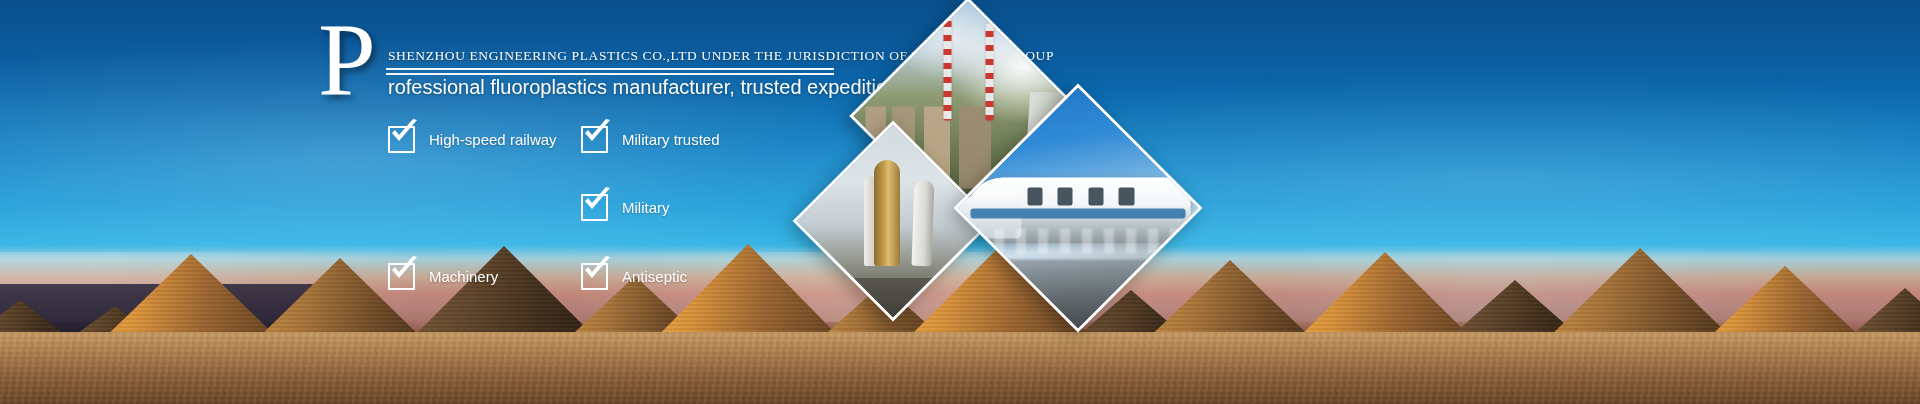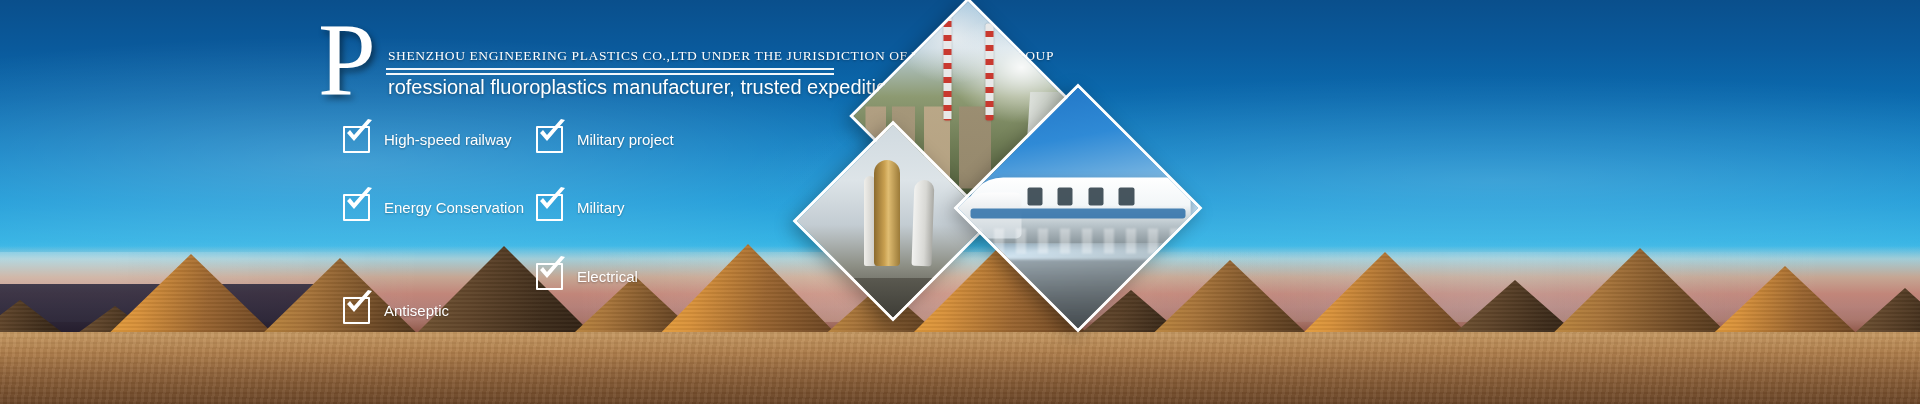--- a/index.html
+++ b/index.html
@@ -119,21 +119,21 @@
     position:absolute;left:388px;top:76px;
     font-size:20px;color:#ffffff;white-space:nowrap;
     text-shadow:0 1px 3px rgba(0,0,0,.35);
   }
 
   
   .features{position:absolute;left:343px;top:122px;width:360px;}
   .fcol{position:absolute;top:0;}
   .fcol.left{left:0;}
   .fcol.right{left:193px;}
-  .frow{display:flex;align-items:center;height:34px;margin-bottom:0px;}
+  .frow{display:flex;align-items:center;height:34px;margin-bottom:0px;margin-left:45px;}
   .fbox{
     position:relative;width:23px;height:23px;
     border:2px solid #ffffff;border-radius:1px;
     flex:0 0 auto;margin-right:14px;
     background:transparent;
   }
   .fcheck{
     position:absolute;left:-1px;top:-9px;
     width:30px;height:28px;
   }
@@ -295,66 +295,58 @@
     <div class="fcol left">
       <div class="frow">
         <div class="fbox">
           <svg class="fcheck" viewBox="0 0 30 28">
             <path d="M3 14 L10 22 L28 1 L24 0 L10 16 L6 11 Z" fill="#ffffff"></path>
           </svg>
         </div>
         <span class="flabel">High-speed railway</span>
       </div>
       <div class="frow-spacer"></div>
-      <div class="frow">
-        <div class="fbox">
-          <svg class="fcheck" viewBox="0 0 30 28">
-            <path d="M3 14 L10 22 L28 1 L24 0 L10 16 L6 11 Z" fill="#ffffff"></path>
-          </svg>
-        </div>
-        <span class="flabel">Energy Conservation</span>
-      </div>
-      <div class="frow-spacer"></div>
+      <div class="frow-spacer"></div>
+      <div class="frow-spacer"></div>
+      <div class="frow">
+        <div class="fbox">
+          <svg class="fcheck" viewBox="0 0 30 28">
+            <path d="M3 14 L10 22 L28 1 L24 0 L10 16 L6 11 Z" fill="#ffffff"></path>
+          </svg>
+        </div>
+        <span class="flabel">Machinery</span>
+      </div>
+    </div>
+
+    <div class="fcol right">
+      <div class="frow">
+        <div class="fbox">
+          <svg class="fcheck" viewBox="0 0 30 28">
+            <path d="M3 14 L10 22 L28 1 L24 0 L10 16 L6 11 Z" fill="#ffffff"></path>
+          </svg>
+        </div>
+        <span class="flabel">Military trusted</span>
+      </div>
+      <div class="frow-spacer"></div>
+      <div class="frow">
+        <div class="fbox">
+          <svg class="fcheck" viewBox="0 0 30 28">
+            <path d="M3 14 L10 22 L28 1 L24 0 L10 16 L6 11 Z" fill="#ffffff"></path>
+          </svg>
+        </div>
+        <span class="flabel">Military</span>
+      </div>
       <div class="frow-spacer"></div>
       <div class="frow">
         <div class="fbox">
           <svg class="fcheck" viewBox="0 0 30 28">
             <path d="M3 14 L10 22 L28 1 L24 0 L10 16 L6 11 Z" fill="#ffffff"></path>
           </svg>
         </div>
         <span class="flabel">Antiseptic</span>
-      </div>
-    </div>
-
-    <div class="fcol right">
-      <div class="frow">
-        <div class="fbox">
-          <svg class="fcheck" viewBox="0 0 30 28">
-            <path d="M3 14 L10 22 L28 1 L24 0 L10 16 L6 11 Z" fill="#ffffff"></path>
-          </svg>
-        </div>
-        <span class="flabel">Military project</span>
-      </div>
-      <div class="frow-spacer"></div>
-      <div class="frow">
-        <div class="fbox">
-          <svg class="fcheck" viewBox="0 0 30 28">
-            <path d="M3 14 L10 22 L28 1 L24 0 L10 16 L6 11 Z" fill="#ffffff"></path>
-          </svg>
-        </div>
-        <span class="flabel">Military</span>
-      </div>
-      <div class="frow-spacer"></div>
-      <div class="frow">
-        <div class="fbox">
-          <svg class="fcheck" viewBox="0 0 30 28">
-            <path d="M3 14 L10 22 L28 1 L24 0 L10 16 L6 11 Z" fill="#ffffff"></path>
-          </svg>
-        </div>
-        <span class="flabel">Electrical</span>
       </div>
     </div>
 
   </div>
 
   <div class="diamond d-power">
     <div class="inner">
       <div class="tower"></div>
       <div class="blocks"></div>
       <div class="stack s1"></div>

